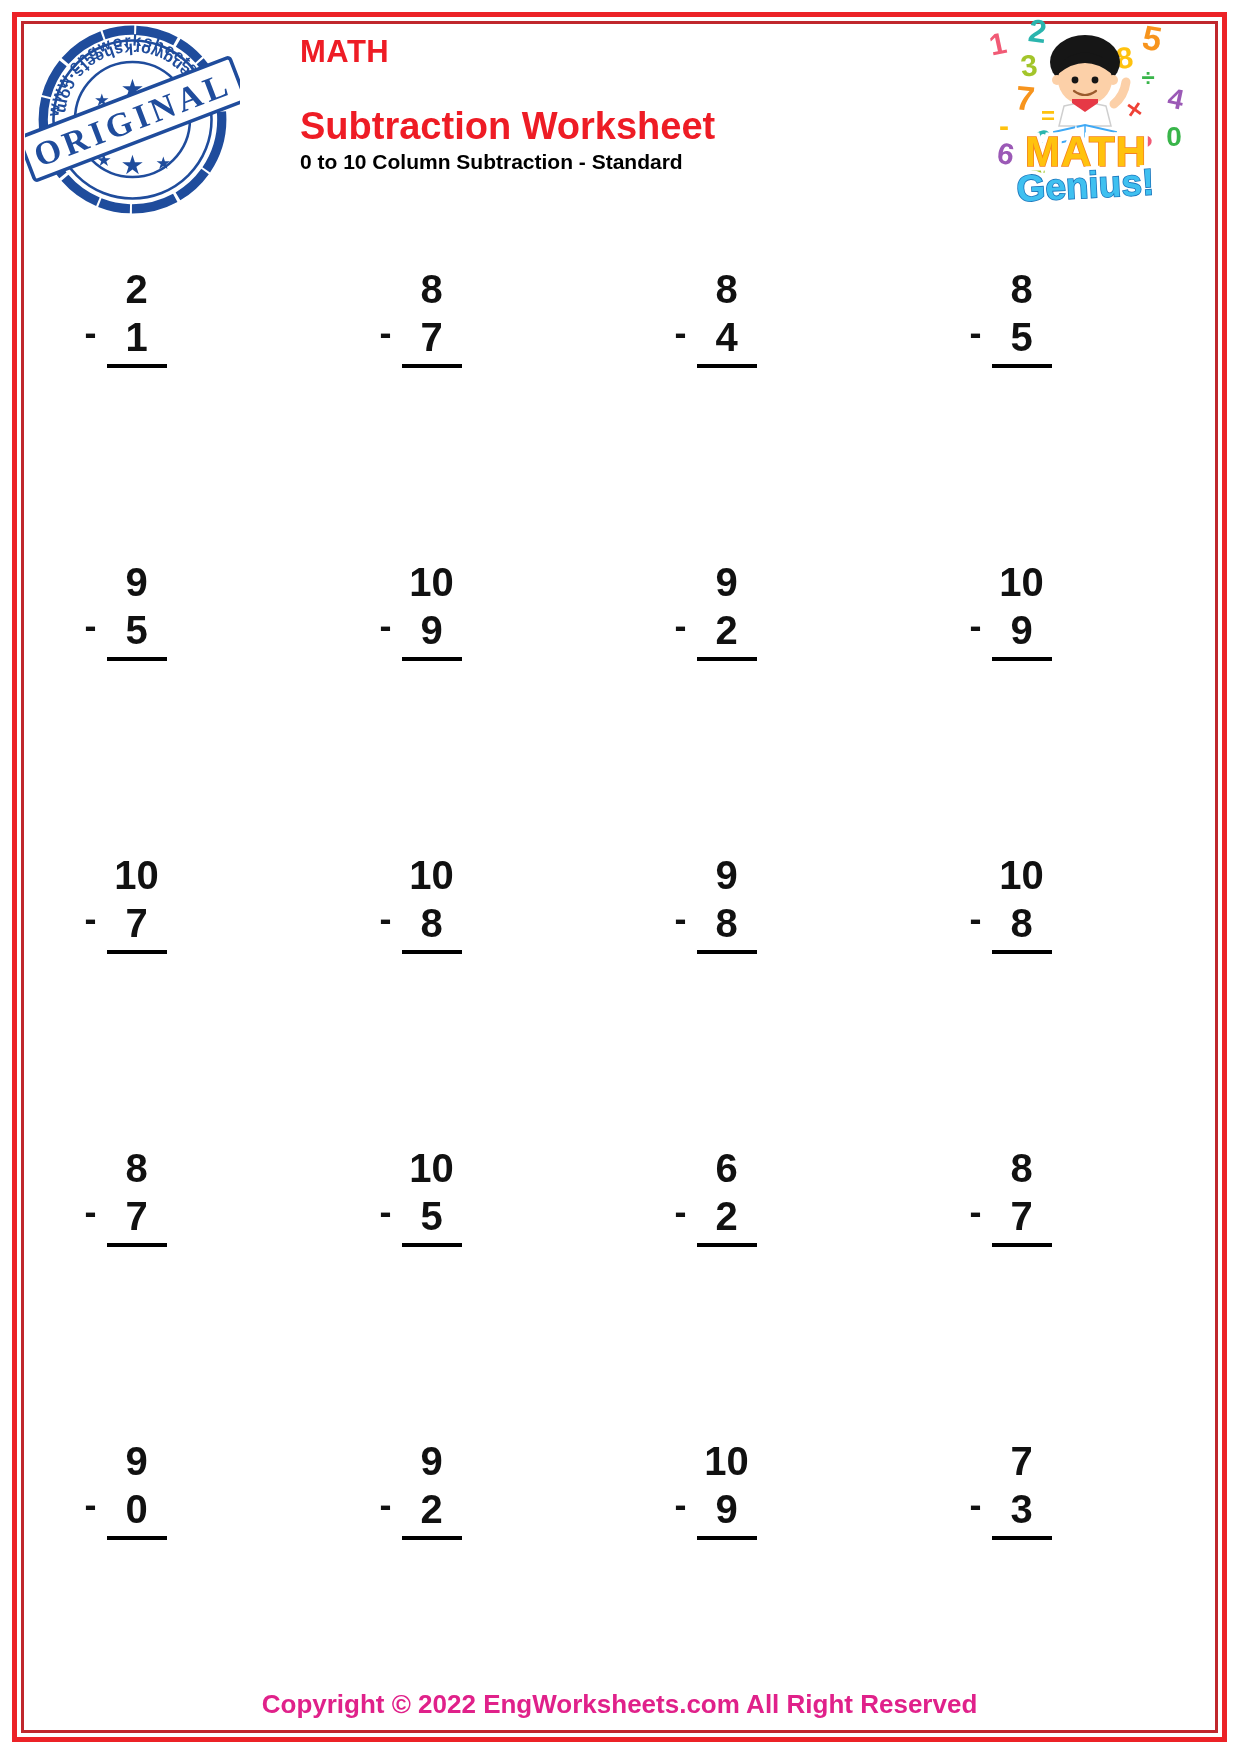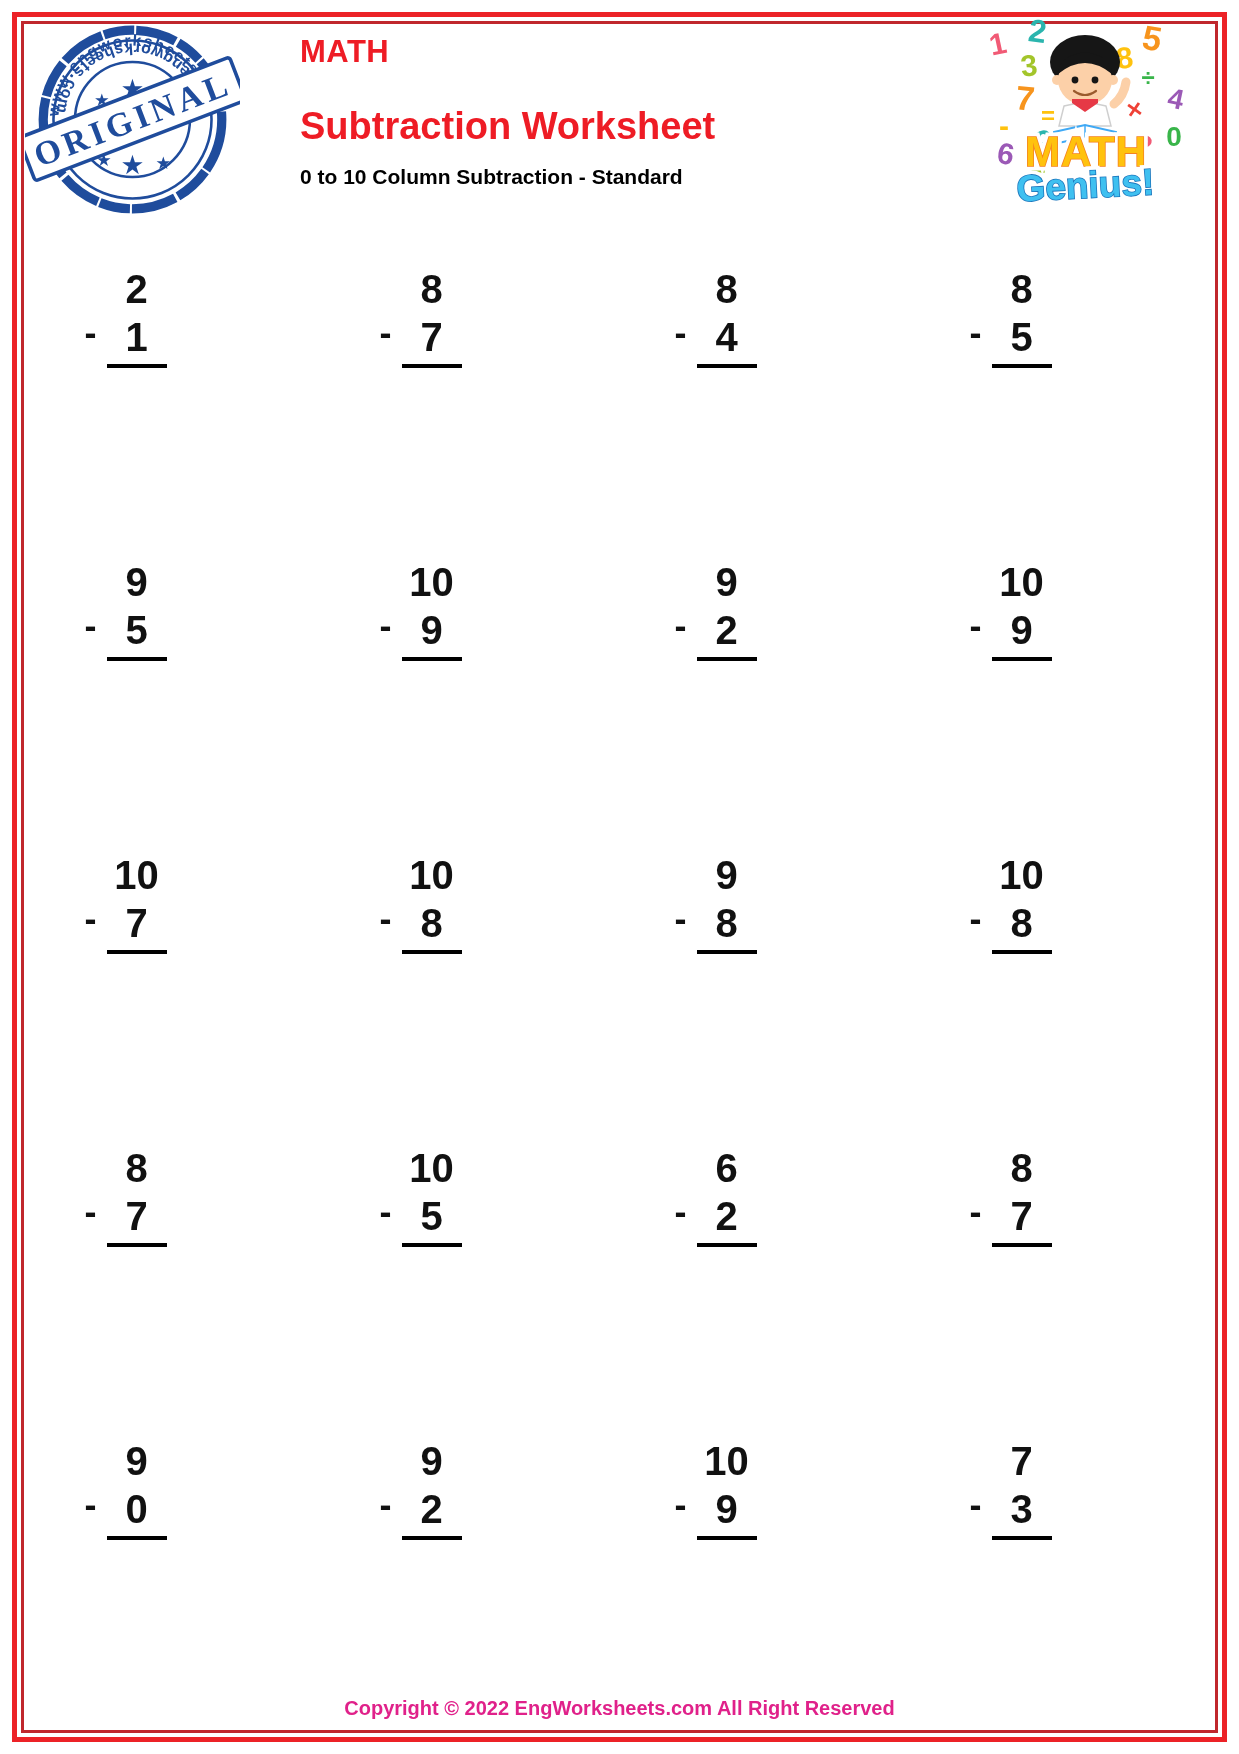--- a/index.html
+++ b/index.html
@@ -13,36 +13,36 @@
   *{margin:0;padding:0;box-sizing:border-box;}
   body{background:#ffffff;font-family:"Liberation Sans",sans-serif;}
   .page{position:relative;width:1239px;height:1754px;background:#ffffff;overflow:hidden;}
   .frame-outer{position:absolute;inset:12px;border:5px solid var(--border-outer);pointer-events:none;}
   .frame-inner{position:absolute;inset:21px;border:3px solid var(--border-inner);pointer-events:none;}
 
   .stamp{position:absolute;left:25px;top:22px;width:215px;height:195px;}
   .titles{position:absolute;left:300px;top:34px;}
   .brand{color:var(--title-red);font-size:31px;font-weight:bold;letter-spacing:.5px;}
   .title{color:var(--title-red);font-size:38px;font-weight:bold;margin-top:35px;}
-  .subtitle{color:#000;font-size:21px;font-weight:bold;margin-top:17px;}
+  .subtitle{color:#000;font-size:21px;font-weight:bold;margin-top:2px;}
   .genius-logo{position:absolute;right:50px;top:12px;width:205px;height:195px;}
 
   .problems{position:absolute;top:268px;left:30px;width:1180px;
     display:grid;grid-template-columns:repeat(4,1fr);grid-auto-rows:293px;}
   .cell{display:flex;justify-content:center;align-items:flex-start;}
   .problem{display:flex;flex-direction:column;align-items:flex-end;
     font-weight:bold;color:var(--text-black);transform:translateX(-52px);}
   .minuend{width:60px;text-align:center;font-size:40px;line-height:1.05;}
   .sub-row{display:flex;align-items:flex-end;margin-top:5px;}
   .op{font-size:36px;line-height:1;margin-right:10px;margin-bottom:17px;}
   .sub-num{min-width:60px;text-align:center;font-size:40px;line-height:1.05;
     border-bottom:4px solid #000;padding-bottom:6px;}
 
   .footer{position:absolute;left:0;right:0;bottom:34px;text-align:center;
-    color:var(--footer-pink);font-size:20px;font-weight:bold;}
+    color:var(--footer-pink);font-size:26px;font-weight:bold;}
   svg text{font-family:"Liberation Sans",sans-serif;}
   .serif-text{font-family:"Liberation Serif",serif;}
 </style>
 </head>
 <body>
 
 <div class="page">
   <div class="frame-outer"></div>
   <div class="frame-inner"></div>
 

